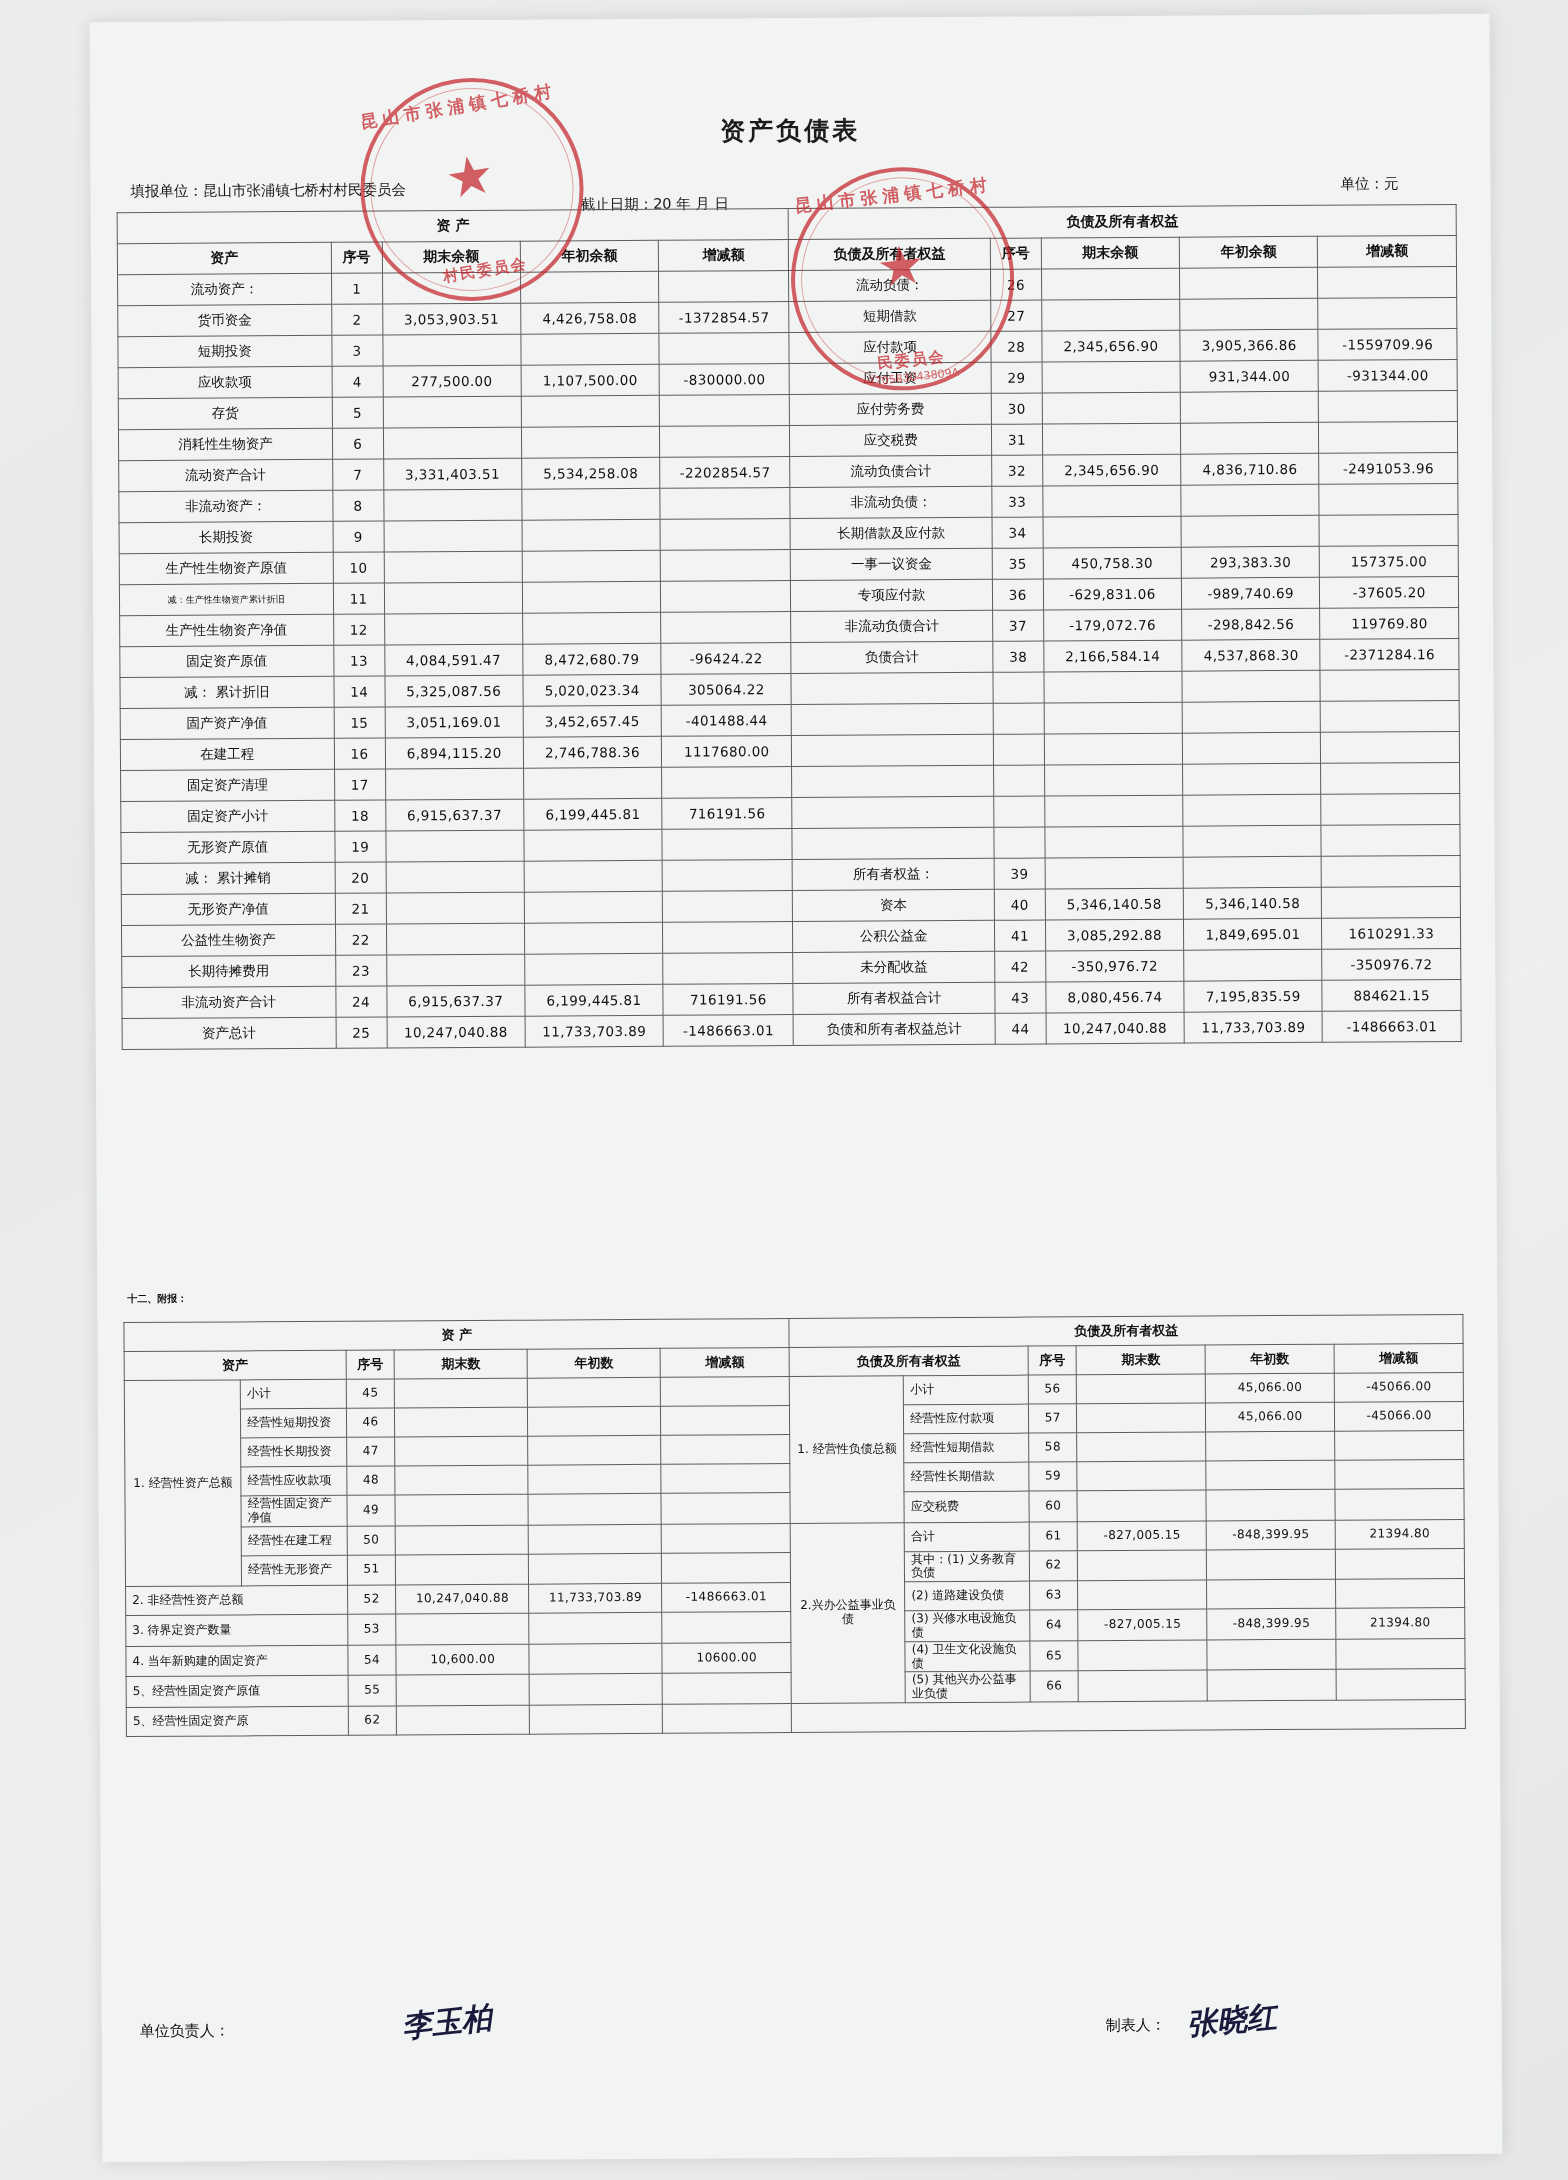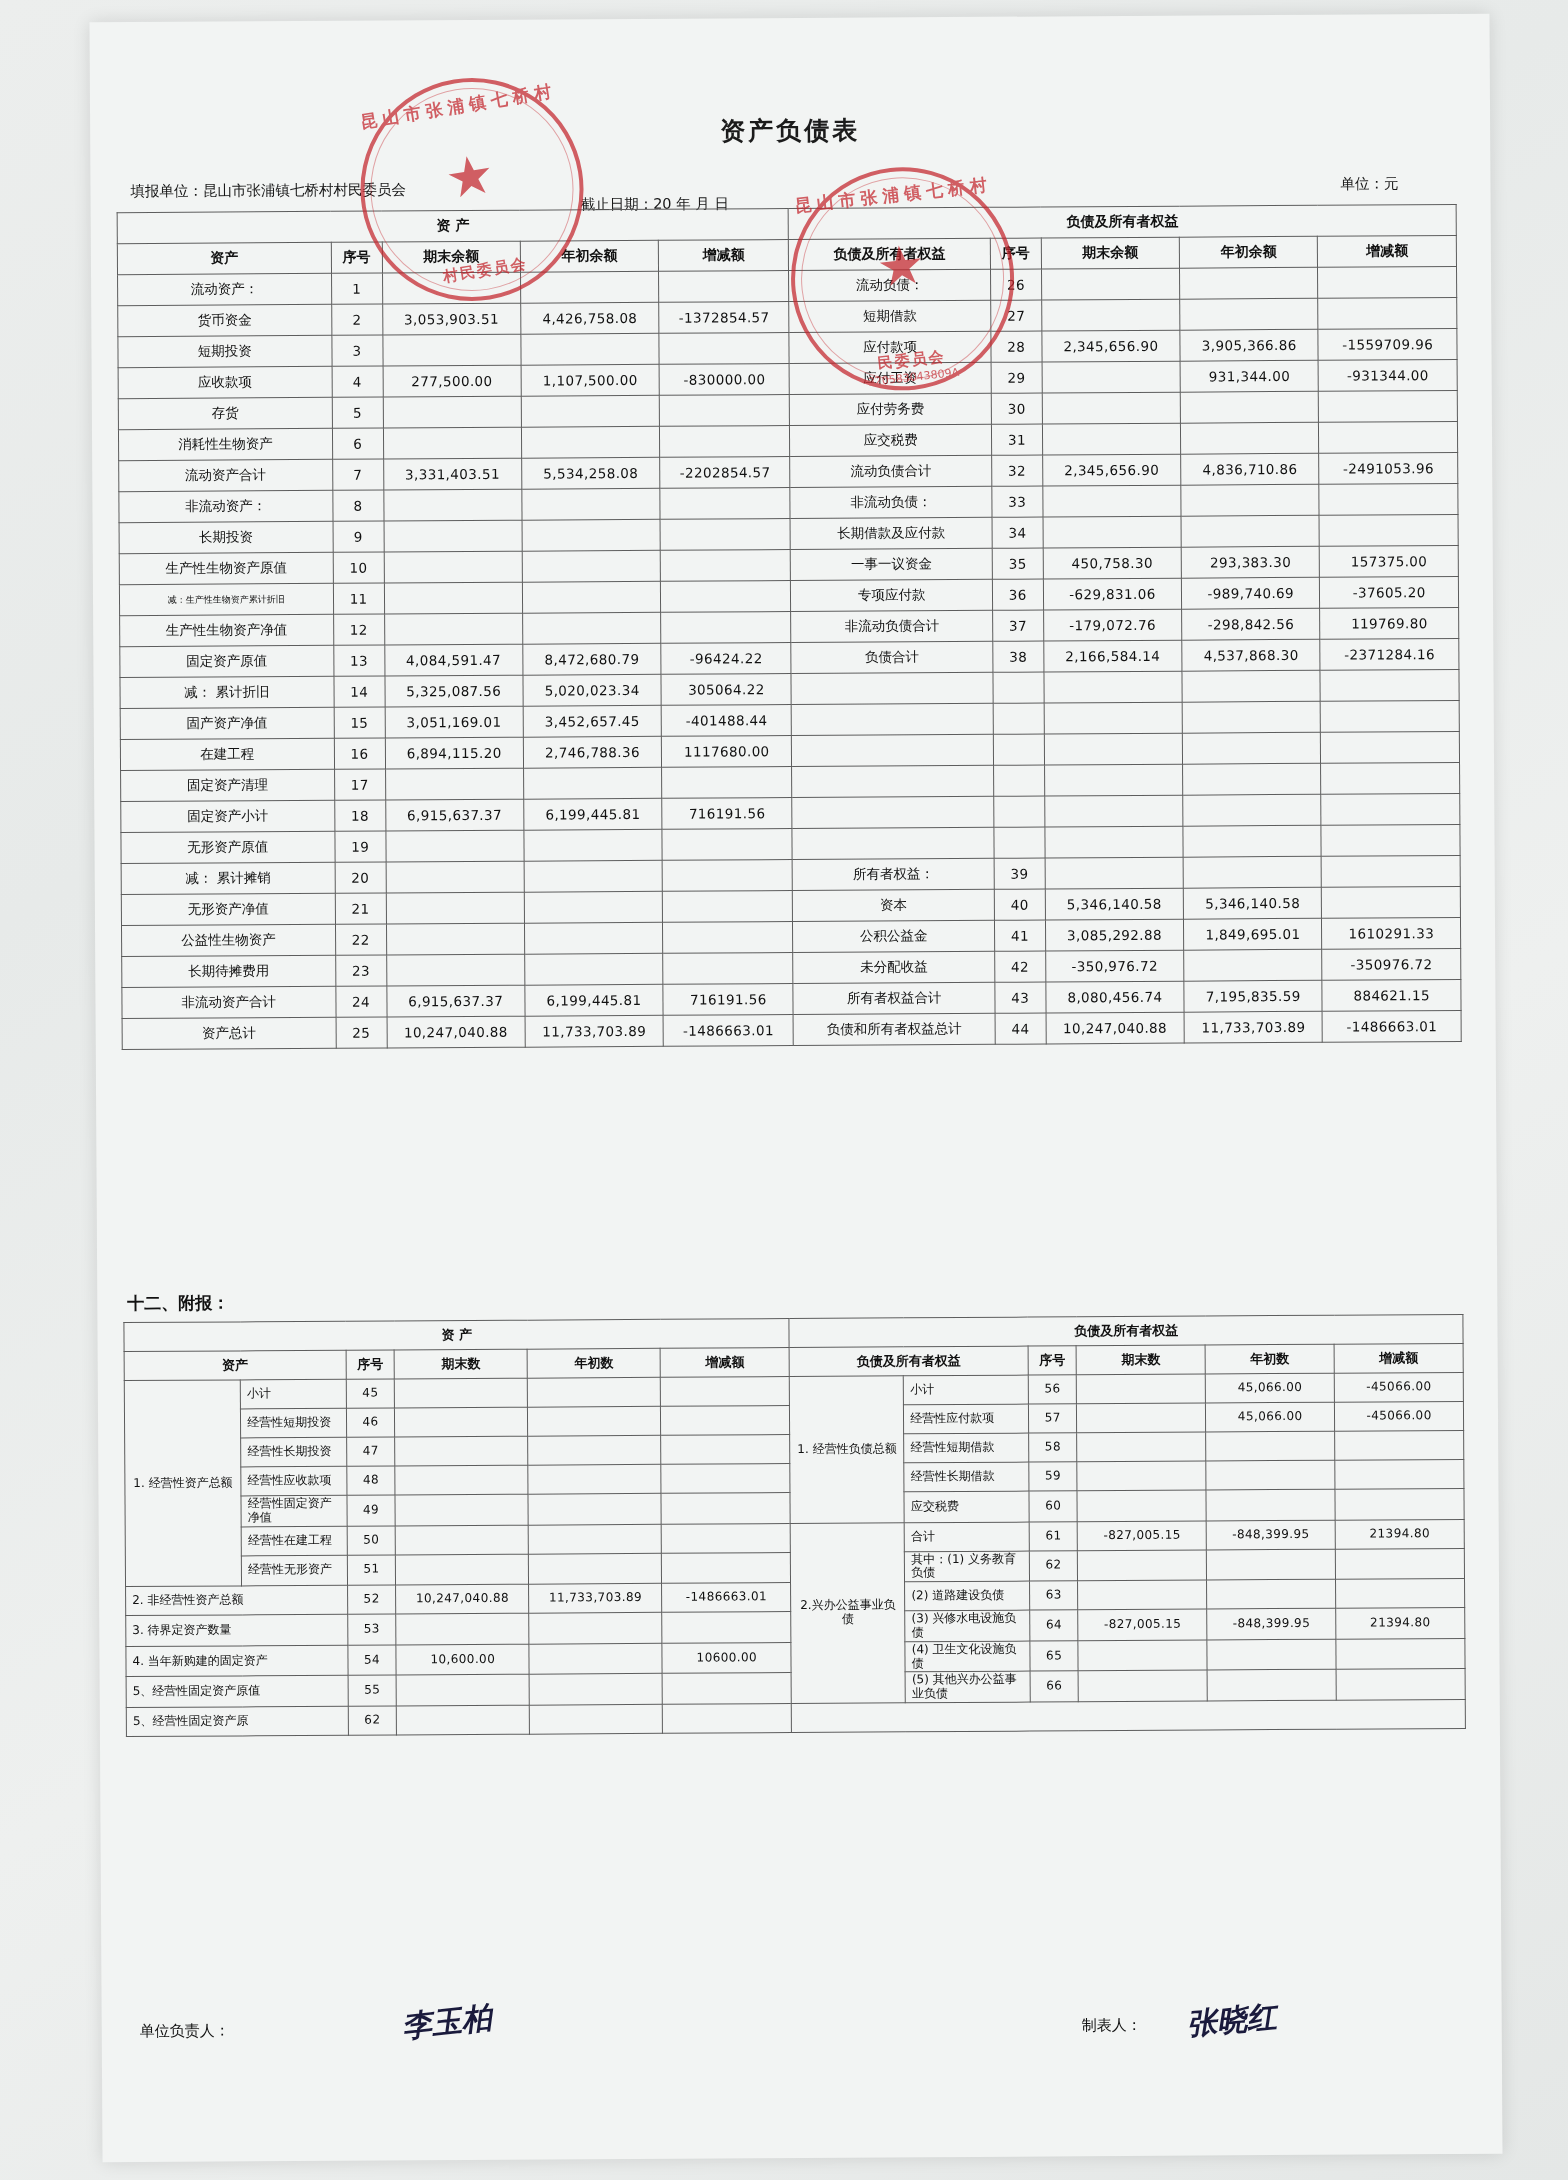--- a/index.html
+++ b/index.html
@@ -49,42 +49,42 @@
     white-space:nowrap;
   }
   .main-table .hdr{font-weight:bold;font-size:14px;}
   .lbl{text-align:left;padding-left:10px;font-size:13.5px;}
   .lbl-i1{padding-left:26px;}
   .lbl-i2{padding-left:40px;}
   .num{text-align:center;font-size:13.5px;letter-spacing:0.4px;}
   .tiny{font-size:9px;}
 
   .sub-note{
-    position:absolute;left:30px;top:1270px;font-size:17px;font-weight:bold;color:#111;
+    position:absolute;left:30px;top:1270px;font-size:10px;font-weight:bold;color:#111;
   }
   .sub-table{
     position:absolute;left:26px;top:1300px;width:1340px;table-layout:fixed;
   }
   .sub-table td,.sub-table th{
     border:1px solid #5d5d5d;
     height:26px;
     padding:1px 3px;
     text-align:center;
     font-weight:normal;
     font-size:12px;
     line-height:1.15;
     overflow:hidden;
   }
   .sub-table .hdr{font-weight:bold;font-size:13px;}
   .sub-table .lbl{text-align:left;padding-left:6px;}
   .vcat{font-size:12px;line-height:1.3;}
 
   .sign-row{position:absolute;top:2000px;width:1400px;font-size:15px;color:#111;}
   .sign-left{position:absolute;left:38px;}
-  .sign-right{position:absolute;left:980px;}
+  .sign-right{position:absolute;left:1004px;}
 
   
   .sig{
     position:absolute;
     font-family:"DejaVu Serif", serif;
     color:#1a1a3c;
     font-style:italic;
     font-weight:bold;
     white-space:nowrap;
   }

